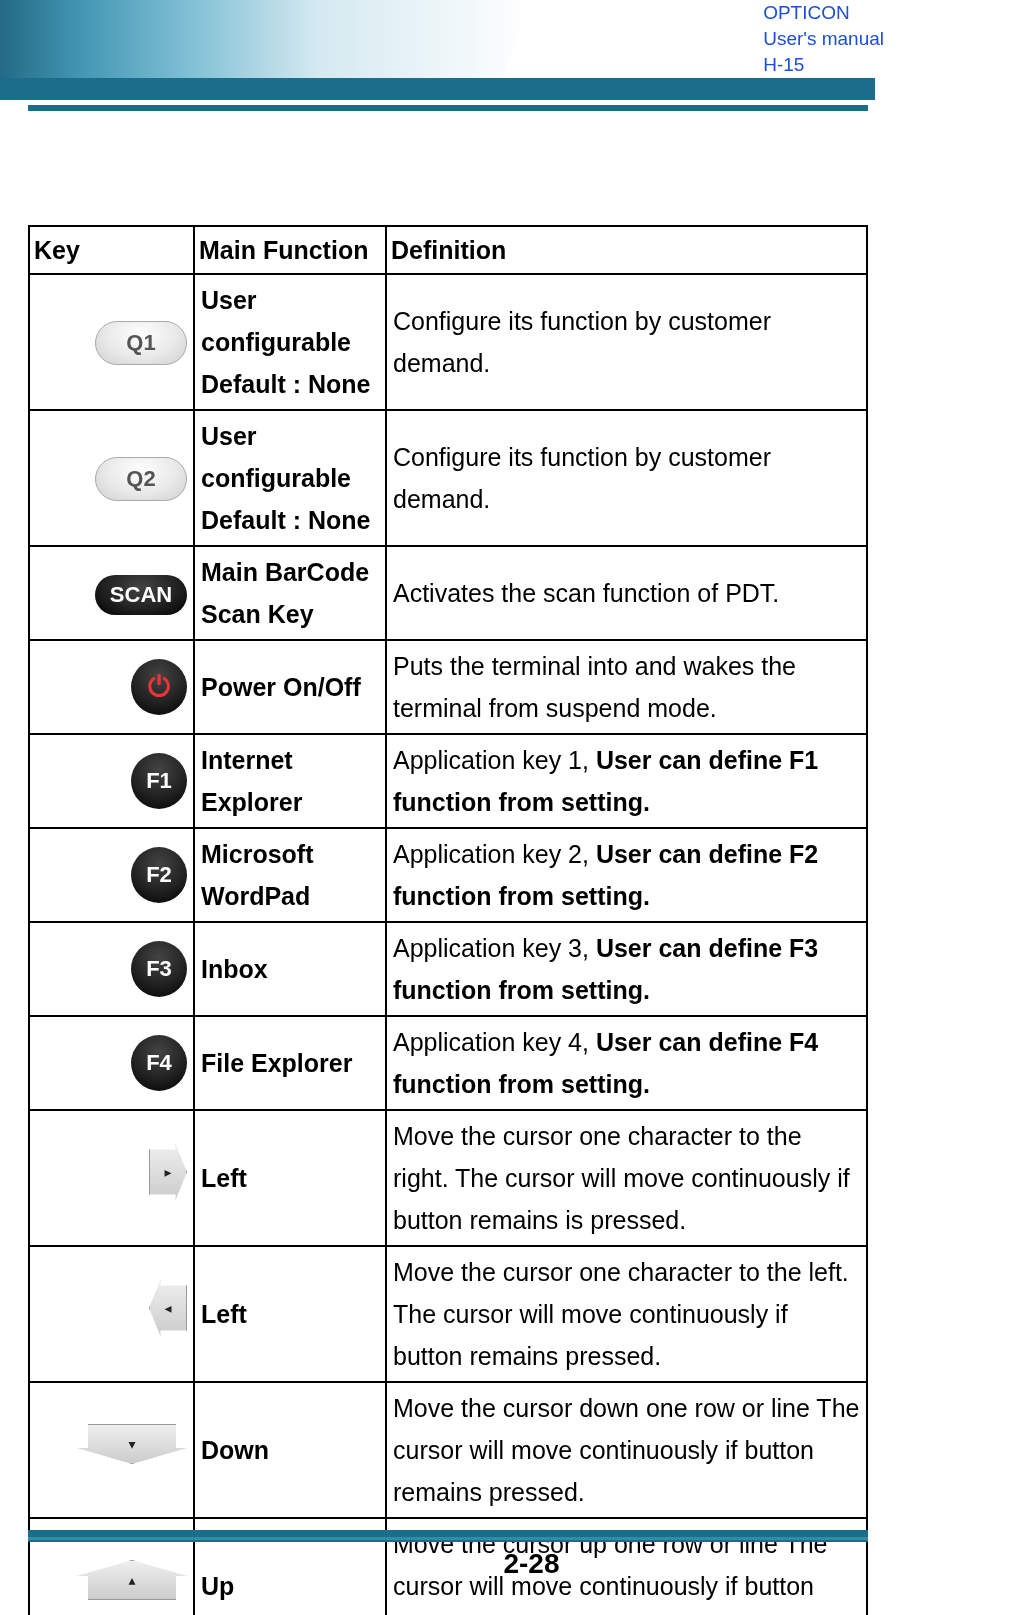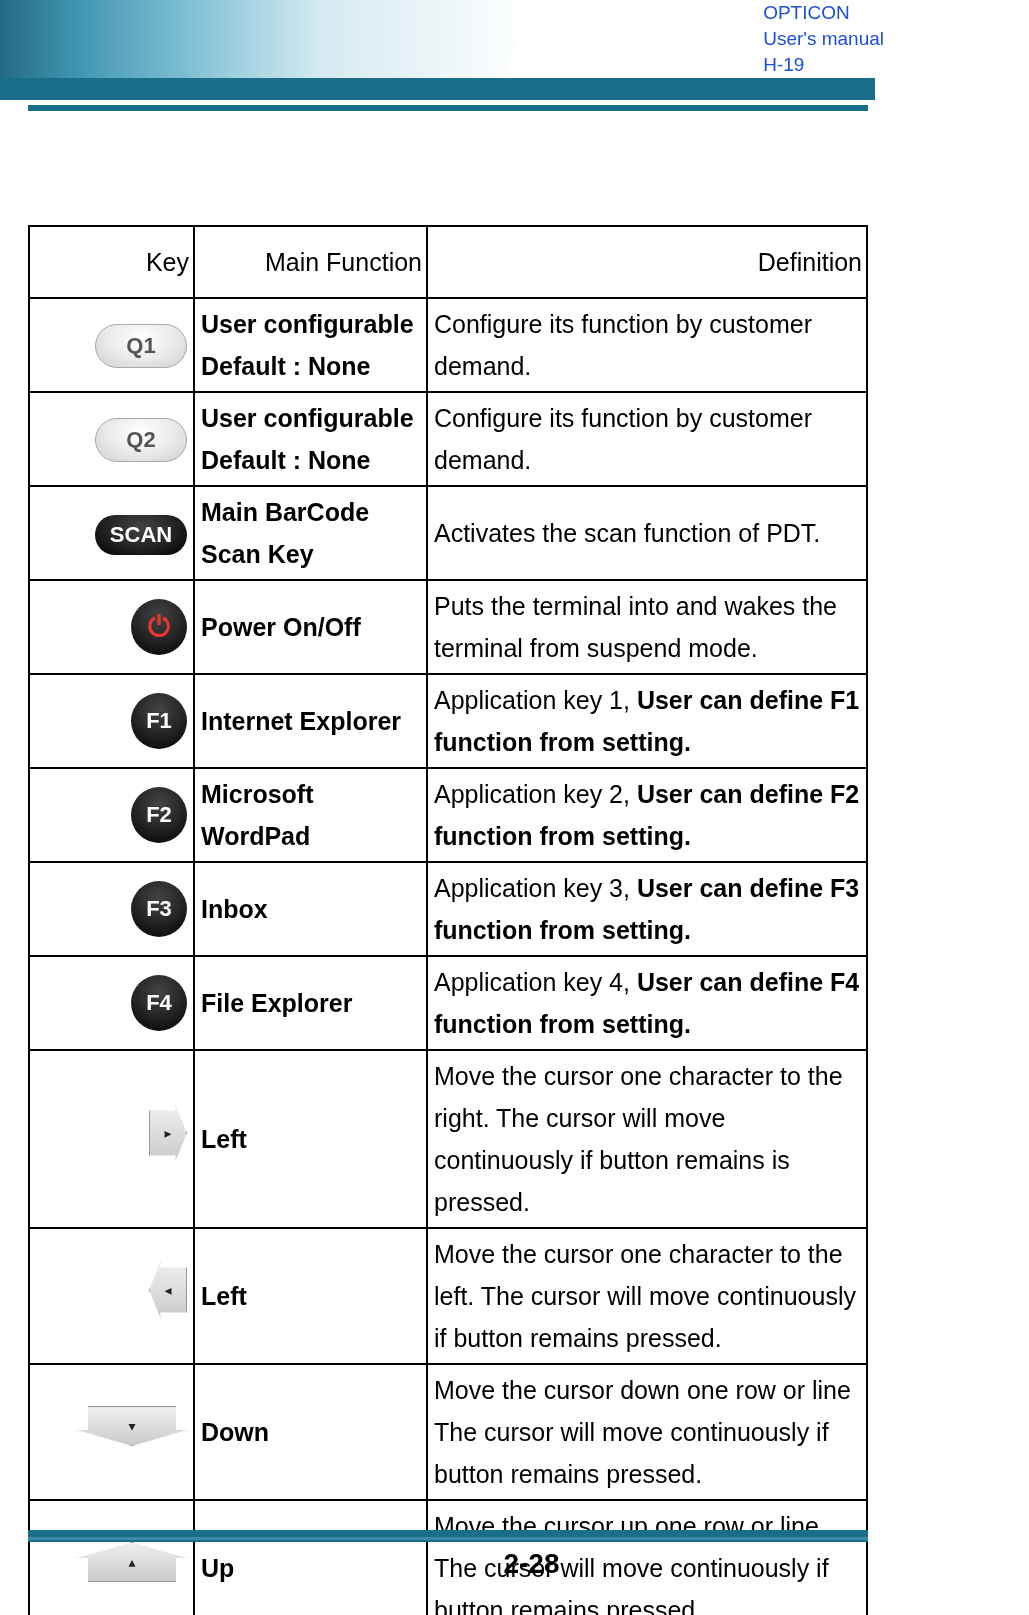--- a/index.html
+++ b/index.html
@@ -62,24 +62,24 @@
     top: 225px;
     border-collapse: collapse;
     width: 840px;
   }
   table.keytab th, table.keytab td {
     border: 2px solid #000;
     font-size: 25px;
     line-height: 42px;
     vertical-align: middle;
   }
-  table.keytab th { font-weight: normal; text-align: right; padding: 14px 4px; }
+  table.keytab th { font-weight: bold; text-align: left; padding: 2px 4px; }
   table.keytab td { padding: 4px 6px 4px 6px; }
   .col-key { width: 165px; text-align: right; }
-  .col-fn  { width: 233px; }
+  .col-fn  { width: 192px; }
   .col-def { }
   .fn-cell { font-weight: bold; }
   .def-cell { font-weight: normal; }
   .key-icon {
     display: inline-flex;
     align-items: center;
     justify-content: center;
     border-radius: 22px;
     font-weight: bold;
     color: #555;
@@ -121,21 +121,21 @@
 </style>
 </head>
 <body>
 
 <div class="header">
   <div class="header-banner"></div>
   <div class="header-strip"></div>
   <div class="header-text">
     <div>OPTICON</div>
     <div>User's manual</div>
-    <div>H-19</div>
+    <div>H-15</div>
   </div>
 </div>
 
 <div class="blue-rule rule-top"></div>
 
 <table class="keytab">
   <thead>
     <tr>
       <th class="col-key">Key</th>
       <th class="col-fn">Main Function</th>

